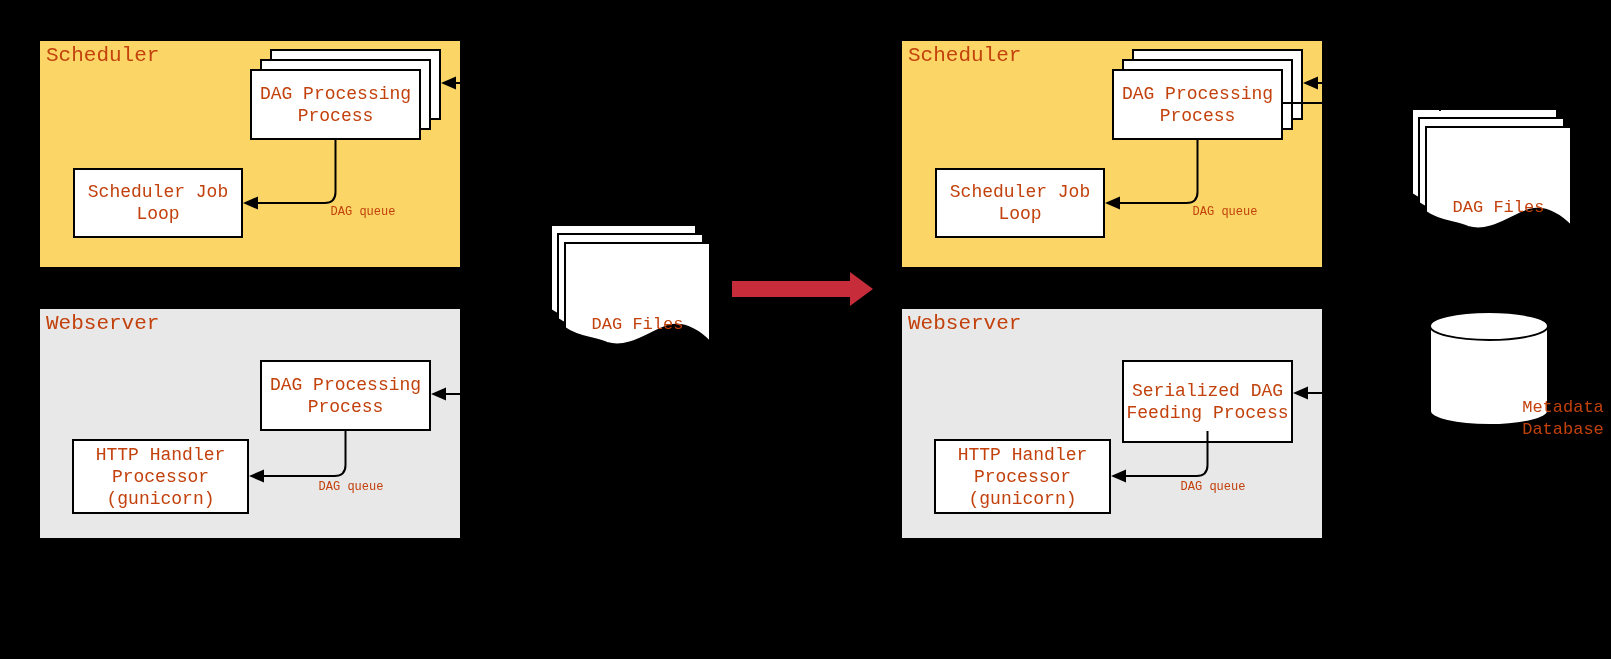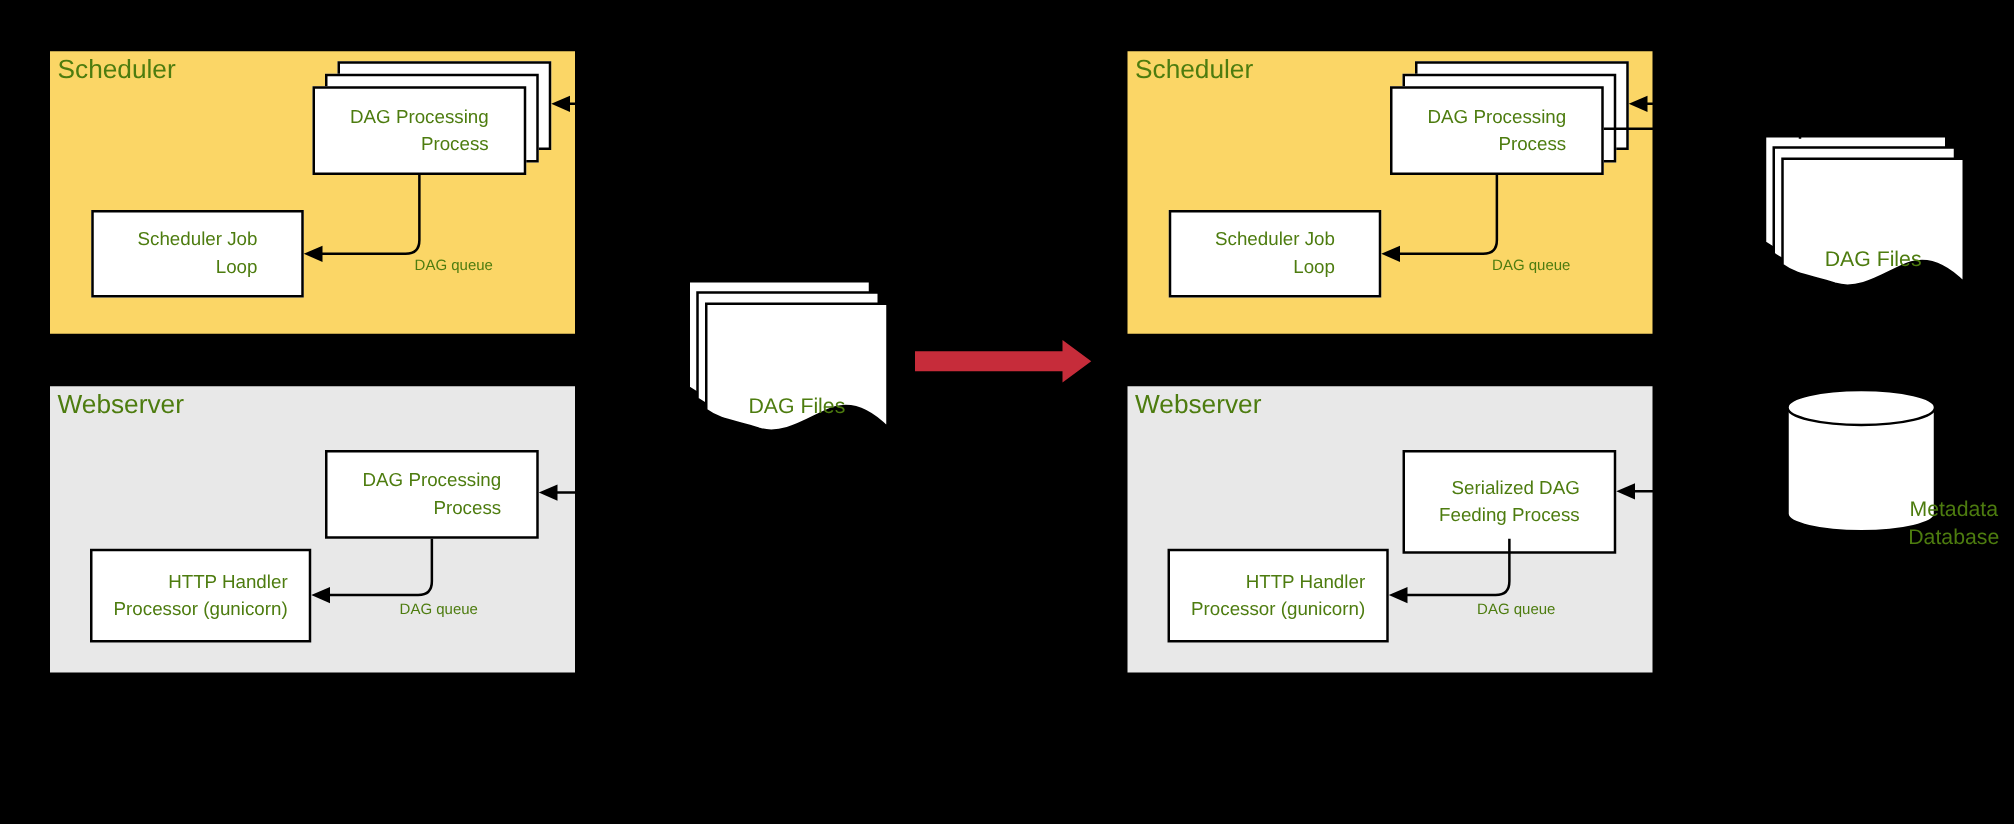--- a/index.html
+++ b/index.html
@@ -1,35 +1,35 @@
 <!DOCTYPE html>
 <html style="--background: #000000; --scheduler-fill: #FBD666; --webserver-fill: #E8E8E8; --node-fill: #FFFFFF; --line: #000000; --transition-arrow: #C62C3A;"><head>
 <meta charset="utf-8">
 <style>
   html,body{margin:0;padding:0;background:#000;}
   .canvas{
     position:relative;width:1611px;height:659px;overflow:hidden;
     background:var(--background,#000);
-    font-family:Liberation Sans, sans-serif;color:#4d7c0f;
+    font-family:Liberation Mono, monospace;color:#c2410c;
   }
   .panel{position:absolute;box-sizing:border-box;}
   .panel-scheduler{background:var(--scheduler-fill,#FBD666);}
   .panel-webserver{background:var(--webserver-fill,#E8E8E8);padding-left:40px;}
   .panel-title{
     position:absolute;left:6px;top:2px;font-size:21px;line-height:26px;
   }
   .sheet{
     position:absolute;box-sizing:border-box;background:var(--node-fill,#fff);
     border:2px solid var(--line,#000);
   }
   .node{
     position:absolute;box-sizing:border-box;background:var(--node-fill,#fff);
     border:2px solid var(--line,#000);
     display:flex;align-items:center;justify-content:center;
-    text-align:right;font-size:15px;line-height:22px;white-space:pre-line;
+    text-align:center;font-size:18px;line-height:22px;white-space:pre-line;
   }
   .queue-label{
     position:absolute;transform:translate(-50%,-50%);
     font-size:12px;white-space:nowrap;
   }
   .stack-label{
     position:absolute;text-align:center;font-size:17px;line-height:22px;
     white-space:pre-line;
   }
   .stack-svg{position:absolute;}

